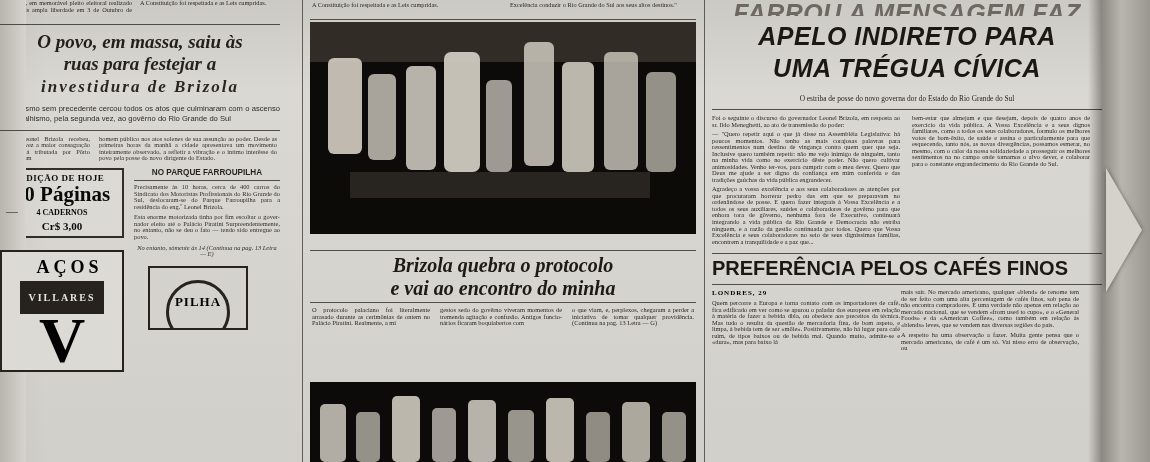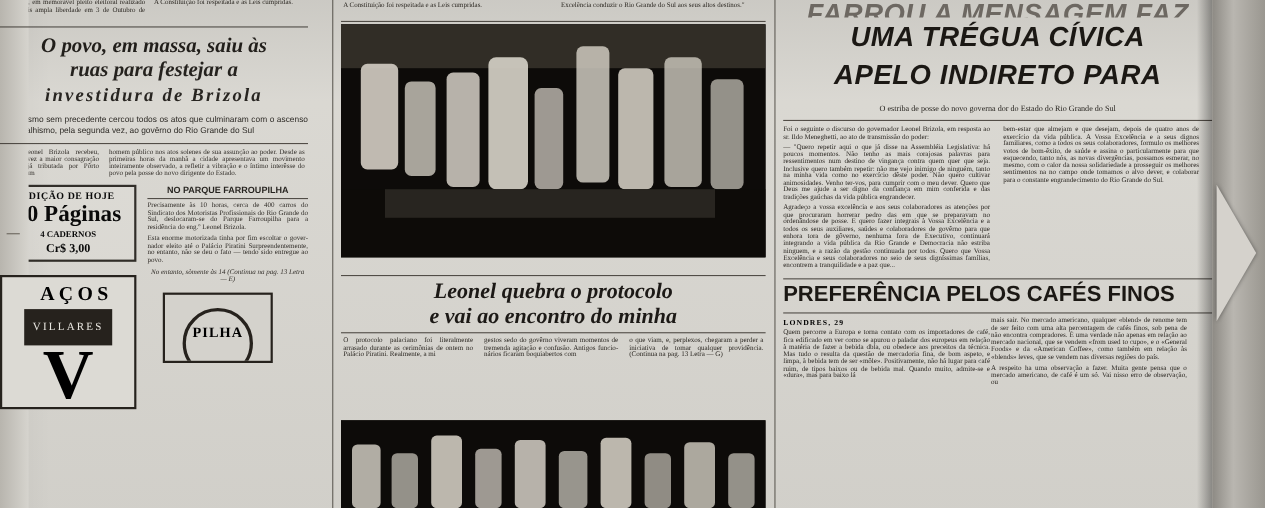--- a/index.html
+++ b/index.html
@@ -48,21 +48,21 @@
   .badge-edicao .t2{font-size:21px;font-weight:bold;line-height:1;margin-top:1px;}
   .badge-edicao .t3{font-size:8px;font-weight:bold;margin-top:3px;}
   .badge-edicao .t4{font-size:11px;font-weight:bold;margin-top:3px;}
 
   .ad-acos{
     border:2px solid #26221d;width:120px;height:118px;
     background:#dcdad4;position:relative;overflow:hidden;text-align:center;
   }
   .ad-acos .a1{font-size:18px;font-weight:bold;letter-spacing:4px;margin-top:5px;margin-left:15px;}
   .ad-acos .a2{
-    font-size:10px;font-weight:normal;letter-spacing:2px;color:#e8e6e0;
+    font-size:10px;font-weight:bold;letter-spacing:2px;color:#e8e6e0;
     background:#26221d;display:inline-block;padding:11px 8px;margin-top:3px;
   }
   .ad-acos .bigV{
     font-size:64px;font-weight:bold;line-height:.8;margin-top:1px;
     font-family:"Liberation Serif", serif;
   }
   .subhead-small{
     font-size:8.2px;font-weight:bold;text-align:center;line-height:1.15;
     font-family:"Liberation Sans", sans-serif;color:#1d1a16;
   }
@@ -221,21 +221,21 @@
     <div class="ph-figure" style="left:214px;top:20px;width:30px;height:124px;border-radius:6px;opacity:.85;"></div>
     <div class="ph-figure" style="left:252px;top:40px;width:32px;height:110px;border-radius:6px;opacity:.9;"></div>
     <div class="ph-figure" style="left:294px;top:30px;width:34px;height:118px;border-radius:6px;opacity:.8;"></div>
     <div class="ph-figure" style="left:336px;top:50px;width:30px;height:100px;border-radius:6px;opacity:.7;"></div>
     <div class="ph-dark" style="left:0;top:150px;width:386px;height:62px;opacity:.9;"></div>
     <div class="ph-mid" style="left:40px;top:150px;width:300px;height:26px;opacity:.35;"></div>
   </div>
 
   <div class="rule" style="position:absolute;left:310px;top:250px;width:386px;"></div>
 
-  <div class="hl-center" style="position:absolute;left:312px;top:254px;width:382px;">Leonel quebra o protocolo</div>
+  <div class="hl-center" style="position:absolute;left:312px;top:254px;width:382px;">Brizola quebra o protocolo</div>
   <div class="hl-center" style="position:absolute;left:312px;top:277px;width:382px;">e vai ao encontro do minha</div>
   <div class="rule" style="position:absolute;left:310px;top:302px;width:386px;"></div>
 
   <div style="position:absolute;left:312px;top:307px;width:382px;display:flex;gap:10px;">
     <div class="lines" style="width:120px;">O protocolo palaciano foi li­teralmente arrasado durante as cerimônias de ontem no Palá­cio Piratini. Realmente, a mi­</div>
     <div class="lines" style="width:124px;">gestos sedo do govêrno vive­ram momentos de tremenda agita­ção e confusão. Antigos funcio­nários ficaram boquiabertos com</div>
     <div class="lines" style="width:124px;">o que viam, e, perplexos, che­garam a perder a iniciativa de tomar qualquer providência. (Continua na pag. 13 Letra — G)</div>
   </div>
 
   <div id="photo-bottom">
@@ -247,22 +247,22 @@
     <div class="ph-figure" style="left:158px;top:18px;width:28px;height:62px;border-radius:5px;opacity:.88;"></div>
     <div class="ph-figure" style="left:198px;top:28px;width:26px;height:52px;border-radius:5px;opacity:.72;"></div>
     <div class="ph-figure" style="left:236px;top:16px;width:28px;height:64px;border-radius:5px;opacity:.9;"></div>
     <div class="ph-figure" style="left:276px;top:30px;width:24px;height:50px;border-radius:5px;opacity:.68;"></div>
     <div class="ph-figure" style="left:312px;top:20px;width:28px;height:60px;border-radius:5px;opacity:.82;"></div>
     <div class="ph-figure" style="left:352px;top:30px;width:24px;height:50px;border-radius:5px;opacity:.7;"></div>
   </div>
 
   <div id="right-col">
     <div class="hl-right hl-right-clip" style="color:#6d6862;">FARROU A MENSAGEM FAZ</div>
+    <div class="hl-right" style="margin-top:6px;">APELO INDIRETO PARA</div>
     <div class="hl-right" style="margin-top:4px;">UMA TRÉGUA CÍVICA</div>
-    <div class="hl-right" style="margin-top:6px;">APELO INDIRETO PARA</div>
 
     <div class="kicker" style="margin-top:12px;">O estriba de posse do novo governa dor do Estado do Rio Grande do Sul</div>
     <div class="rule" style="margin:6px 0 5px 0;"></div>
 
     <div style="display:flex;gap:12px;">
       <div style="width:188px;">
         <div class="lines">Foi o seguinte o discurso do governador Leonel Brizola, em resposta ao sr. Ildo Meneghetti, ao ato de transmissão do poder:</div>
         <div class="lines" style="margin-top:3px;">— "Quero repetir aqui o que já disse na Assembléia Le­gislativa: há poucos momentos. Não tenho as mais corajo­sas palavras para ressentimentos num destino de vingança contra quem quer que seja. Inclusive quero também repetir: não me vejo inimigo de ninguém, tanto na minha vida co­mo no exercício dêste poder. Não quero cultivar animosida­des. Venho ter-vos, para cumprir com o meu dever. Quero que Deus me ajude a ser digno da confiança em mim confer­ida e das tradições gaúchas da vida pública engrandecer.</div>
         <div class="lines" style="margin-top:3px;">Agradeço a vossa excelência e aos seus colaboradores as atenções por que procuraram ho­rrerar pedro das em que se preparavam no ordenândose de posse. E quero fazer inte­grais à Vossa Excelência e a todos os seus auxiliares, saú­des e colaboradores de govêrno para que enhora tora de gô­verno, nenhuma fora de Executivo, continuará integrando a vida pública da Rio Grande e Democracia não estriba ninguem, e a razão da gestão continuada por todos. Que­ro que Vossa Excelência e seus colaboradores no seio de seus digníssimas famílias, encontrem a tranquilidade e a paz que...</div>
       </div>

